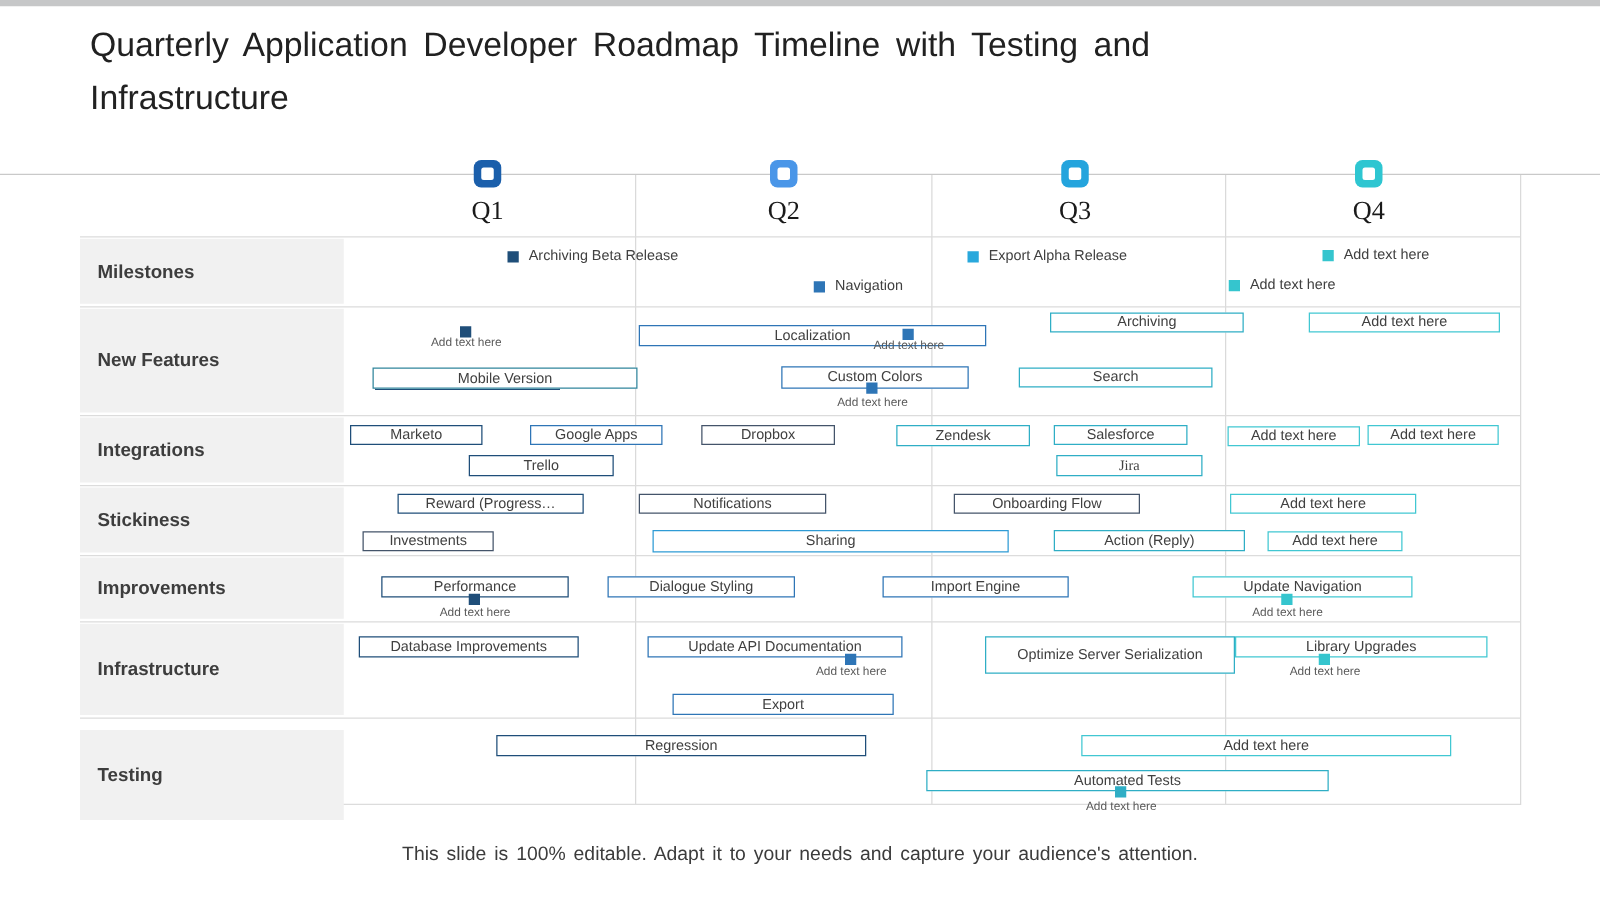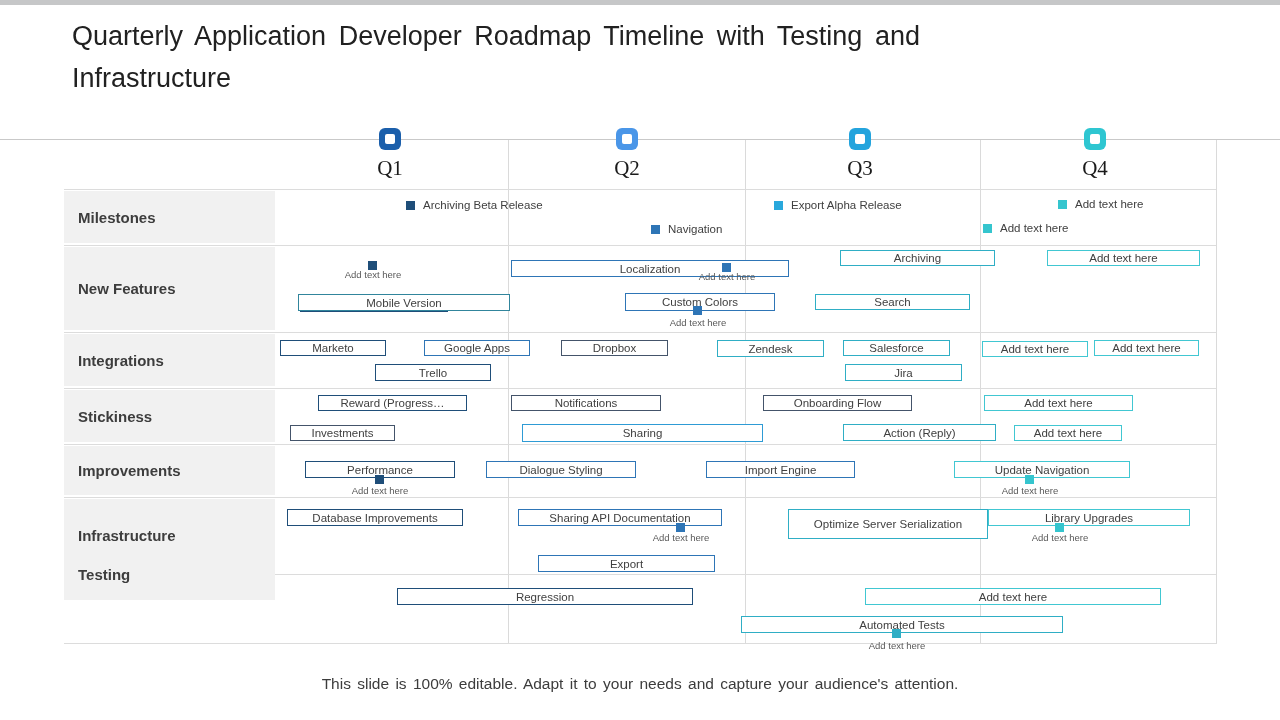--- a/index.html
+++ b/index.html
@@ -58,21 +58,21 @@
   <div class="qlabel" style="left:627px;top:156px">Q2</div>
   <div class="qlabel" style="left:860px;top:156px">Q3</div>
   <div class="qlabel" style="left:1095px;top:156px">Q4</div>
 
   <div class="rowlabel" style="top:191px;height:52px">Milestones</div>
   <div class="rowlabel" style="top:247px;height:83px">New Features</div>
   <div class="rowlabel" style="top:334px;height:52px">Integrations</div>
   <div class="rowlabel" style="top:390px;height:52px">Stickiness</div>
   <div class="rowlabel" style="top:446px;height:49px">Improvements</div>
   <div class="rowlabel" style="top:499px;height:73px">Infrastructure</div>
-  <div class="rowlabel" style="top:548px;height:52px">Testing</div>
+  <div class="rowlabel" style="top:584px;height:72px">Testing</div>
 
   <div class="mstone" style="left:406px;top:199px">
     <span class="sq" style="background-color: rgb(31, 78, 121);"></span>
     <span>Archiving Beta Release</span>
   </div>
   <div class="mstone" style="left:651px;top:223px">
     <span class="sq" style="background-color: rgb(46, 117, 182);"></span>
     <span>Navigation</span>
   </div>
   <div class="mstone" style="left:774px;top:199px">
@@ -103,42 +103,42 @@
   <div class="box" style="left: 1047px; top: 250px; width: 153px; height: 16px; border-color: rgb(65, 199, 210);">Add text here</div>
 
   <div class="box" style="left: 280px; top: 340px; width: 106px; height: 16px; border-color: rgb(31, 78, 121);">Marketo</div>
   <div class="box" style="left: 424px; top: 340px; width: 106px; height: 16px; border-color: rgb(46, 117, 182);">Google Apps</div>
   <div class="box" style="left: 561px; top: 340px; width: 107px; height: 16px; border-color: rgb(68, 84, 106);">Dropbox</div>
   <div class="box" style="left: 717px; top: 340px; width: 107px; height: 17px; border-color: rgb(47, 174, 197);">Zendesk</div>
   <div class="box" style="left: 843px; top: 340px; width: 107px; height: 16px; border-color: rgb(47, 174, 197);">Salesforce</div>
   <div class="box" style="left: 982px; top: 341px; width: 106px; height: 16px; border-color: rgb(65, 199, 210);">Add text here</div>
   <div class="box" style="left: 1094px; top: 340px; width: 105px; height: 16px; border-color: rgb(65, 199, 210);">Add text here</div>
   <div class="box" style="left: 375px; top: 364px; width: 116px; height: 17px; border-color: rgb(31, 78, 121);">Trello</div>
-  <div class="box" style="left: 845px; top: 364px; width: 117px; height: 17px; border-color: rgb(47, 174, 197);">Jira</div>
+  <div class="box" style="left: 845px; top: 364px; width: 117px; height: 17px; border-color: rgb(47, 174, 197); font-family: Liberation Serif, serif;">Jira</div>
 
   <div class="box" style="left: 318px; top: 395px; width: 149px; height: 16px; border-color: rgb(31, 78, 121);">Reward (Progress…</div>
   <div class="box" style="left: 511px; top: 395px; width: 150px; height: 16px; border-color: rgb(68, 84, 106);">Notifications</div>
   <div class="box" style="left: 763px; top: 395px; width: 149px; height: 16px; border-color: rgb(68, 84, 106);">Onboarding Flow</div>
   <div class="box" style="left: 984px; top: 395px; width: 149px; height: 16px; border-color: rgb(65, 199, 210);">Add text here</div>
   <div class="box" style="left: 290px; top: 425px; width: 105px; height: 16px; border-color: rgb(68, 84, 106);">Investments</div>
-  <div class="box" style="left: 522px; top: 424px; width: 241px; height: 18px; border-color: rgb(46, 155, 213);">Sharing</div>
+  <div class="box" style="left: 522px; top: 424px; width: 285px; height: 18px; border-color: rgb(46, 155, 213);">Sharing</div>
   <div class="box" style="left: 843px; top: 424px; width: 153px; height: 17px; border-color: rgb(47, 174, 197);">Action (Reply)</div>
   <div class="box" style="left: 1014px; top: 425px; width: 108px; height: 16px; border-color: rgb(65, 199, 210);">Add text here</div>
 
   <div class="box" style="left: 305px; top: 461px; width: 150px; height: 17px; border-color: rgb(31, 78, 121); text-align: center;">Performance</div>
   <div class="marker" style="left: 375px; top: 475px; background-color: rgb(31, 78, 121);"></div>
   <div class="caption" style="left:380px;top:485px">Add text here</div>
   <div class="box" style="left: 486px; top: 461px; width: 150px; height: 17px; border-color: rgb(46, 117, 182);">Dialogue Styling</div>
   <div class="box" style="left: 706px; top: 461px; width: 149px; height: 17px; border-color: rgb(46, 117, 182);">Import Engine</div>
   <div class="box" style="left: 954px; top: 461px; width: 176px; height: 17px; border-color: rgb(65, 199, 210);">Update Navigation</div>
   <div class="marker" style="left: 1025px; top: 475px; background-color: rgb(53, 197, 206);"></div>
   <div class="caption" style="left:1030px;top:485px">Add text here</div>
 
   <div class="box" style="left: 287px; top: 509px; width: 176px; height: 17px; border-color: rgb(31, 78, 121);">Database Improvements</div>
-  <div class="box" style="left: 518px; top: 509px; width: 204px; height: 17px; border-color: rgb(46, 117, 182);">Sharing API Documentation</div>
+  <div class="box" style="left: 518px; top: 509px; width: 204px; height: 17px; border-color: rgb(46, 117, 182);">Update API Documentation</div>
   <div class="marker" style="left: 676px; top: 523px; background-color: rgb(46, 117, 182);"></div>
   <div class="caption" style="left:681px;top:532px">Add text here</div>
   <div class="box" style="left: 788px; top: 509px; width: 200px; height: 30px; border-color: rgb(47, 174, 197);">Optimize Server Serialization</div>
   <div class="box" style="left: 988px; top: 509px; width: 202px; height: 17px; border-color: rgb(65, 199, 210);">Library Upgrades</div>
   <div class="marker" style="left: 1055px; top: 523px; background-color: rgb(53, 197, 206);"></div>
   <div class="caption" style="left:1060px;top:532px">Add text here</div>
   <div class="box" style="left: 538px; top: 555px; width: 177px; height: 17px; border-color: rgb(46, 117, 182);">Export</div>
 
   <div class="box" style="left: 397px; top: 588px; width: 296px; height: 17px; border-color: rgb(31, 78, 121);">Regression</div>
   <div class="box" style="left: 865px; top: 588px; width: 296px; height: 17px; border-color: rgb(65, 199, 210);">Add text here</div>

